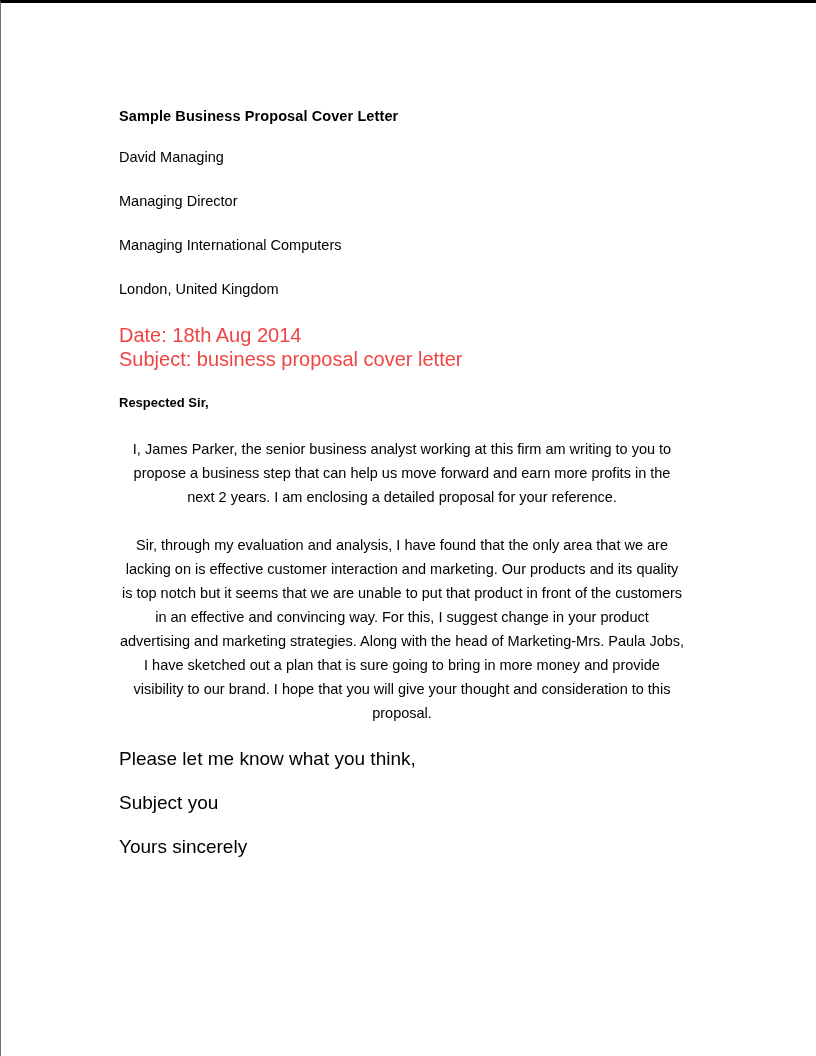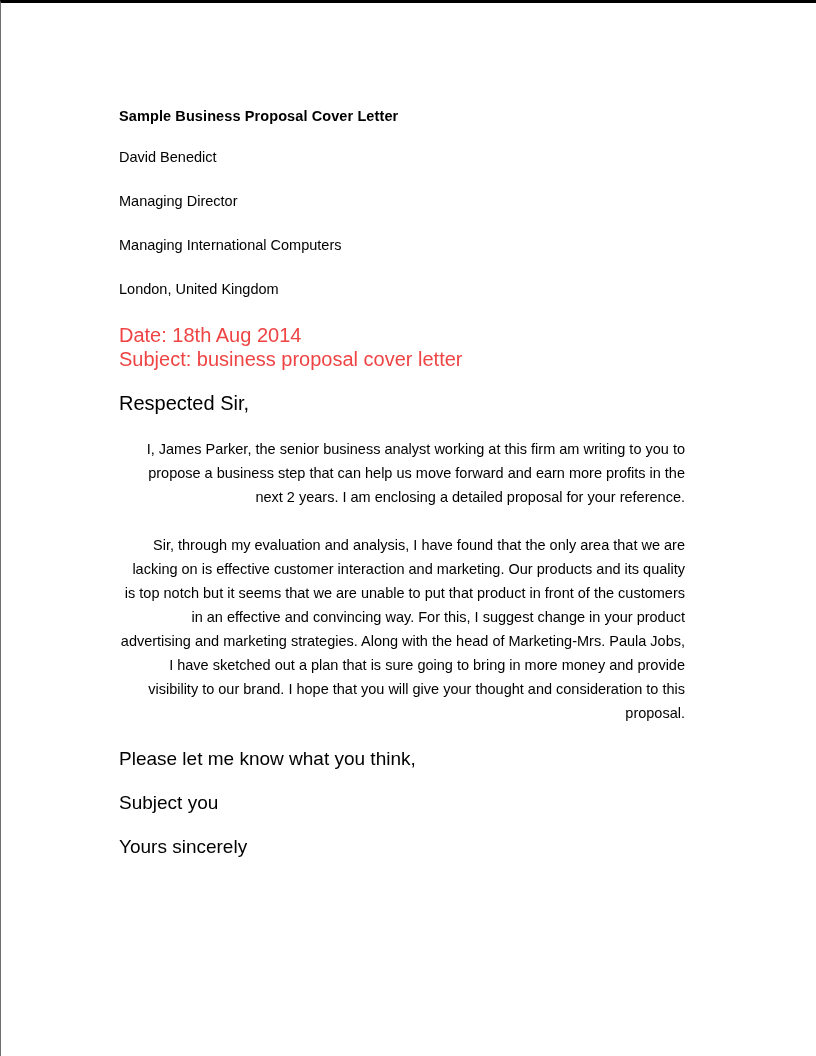--- a/index.html
+++ b/index.html
@@ -47,31 +47,32 @@
     margin: 0 0 22px 0;
   }
   .meta-line {
     font-size: 20px;
     color: #ef4444;
     line-height: 24px;
     margin: 0;
     white-space: nowrap;
   }
   .salutation {
-    font-size: 20px;
+    font-size: 13px;
     color: #000000;
     line-height: 20px;
     margin: 0 0 24px 0;
+    font-weight: bold;
   }
   .para {
     font-size: 14.5px;
     color: #000000;
     line-height: 24px;
     margin: 0 0 24px 0;
-    text-align: right;
+    text-align: center;
     width: 566px;
   }
   .closing-line {
     font-size: 19px;
     color: #000000;
     line-height: 20px;
     margin: 0 0 24px 0;
     white-space: nowrap;
   }
   .closing-line.last {
@@ -81,21 +82,21 @@
 </head>
 <body>
 
 <div id="page">
 
   <div id="letter">
 
     <h1 class="doc-title">Sample Business Proposal Cover Letter</h1>
 
 
-    <p class="addr-line">David Benedict</p>
+    <p class="addr-line">David Managing</p>
 
     <p class="addr-line">Managing Director</p>
 
     <p class="addr-line">Managing International Computers</p>
 
     <p class="addr-line">London, United Kingdom</p>
 
     <div class="meta-block">
       <p class="meta-line">Date: 18th Aug 2014</p>
       <p class="meta-line">Subject: business proposal cover letter</p>

